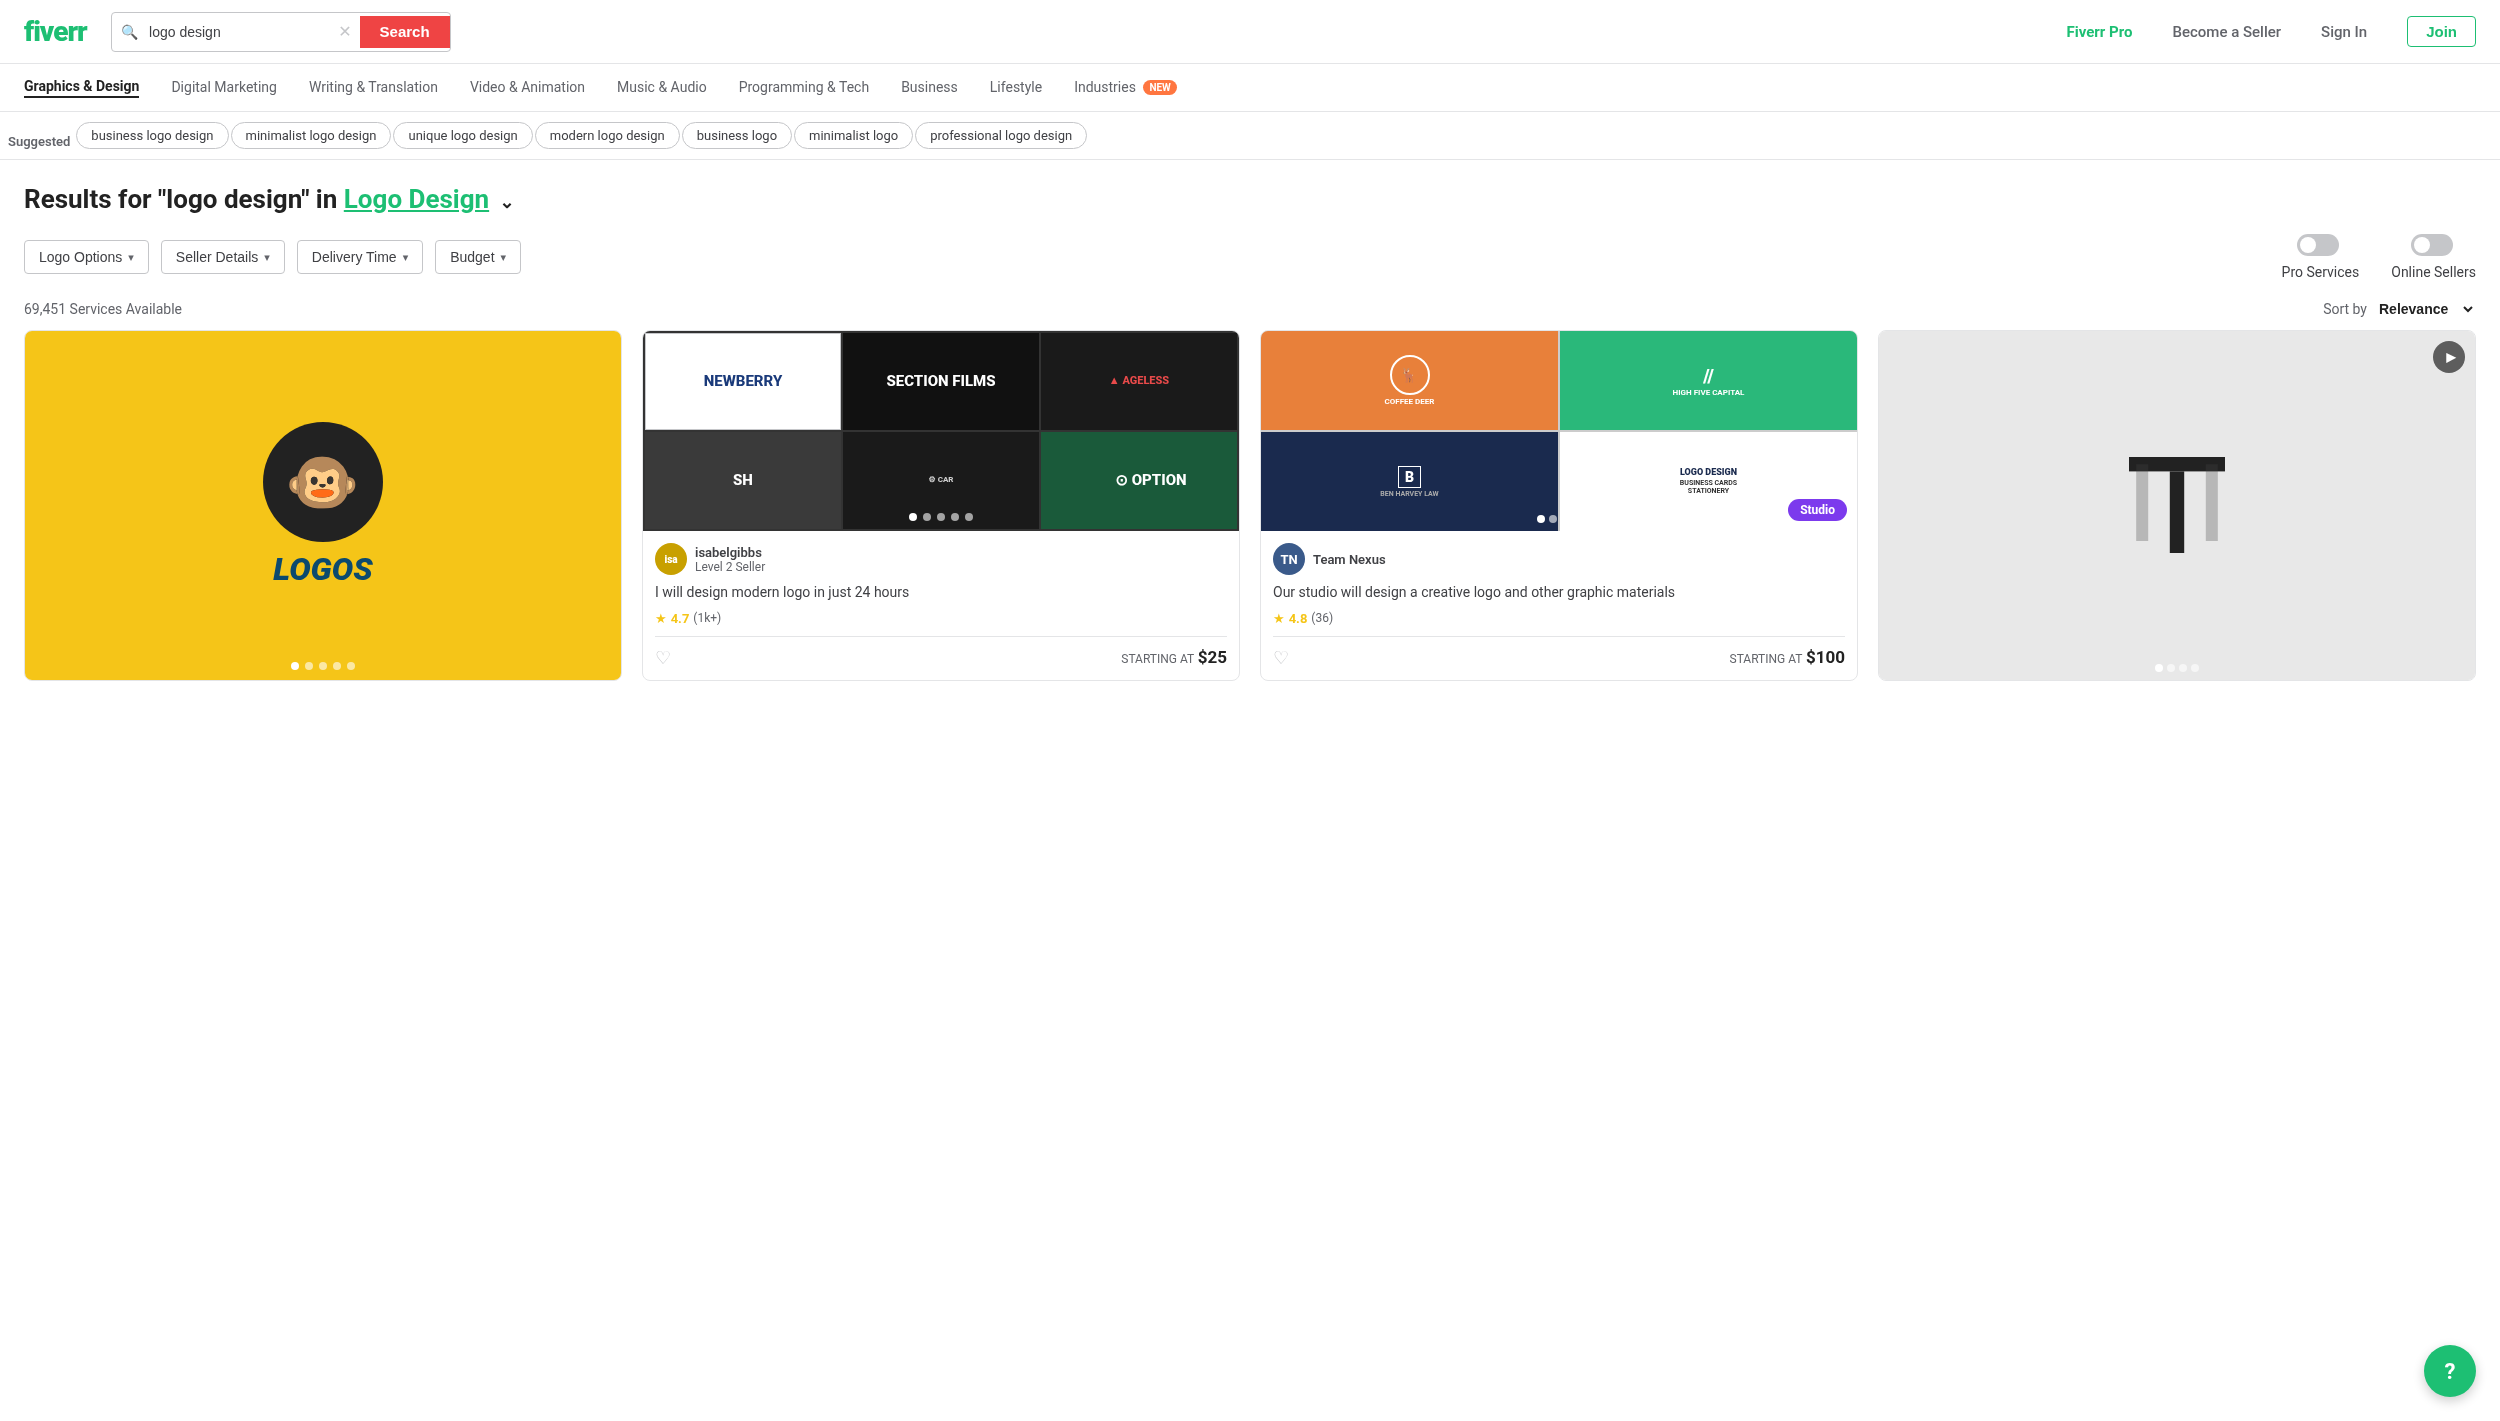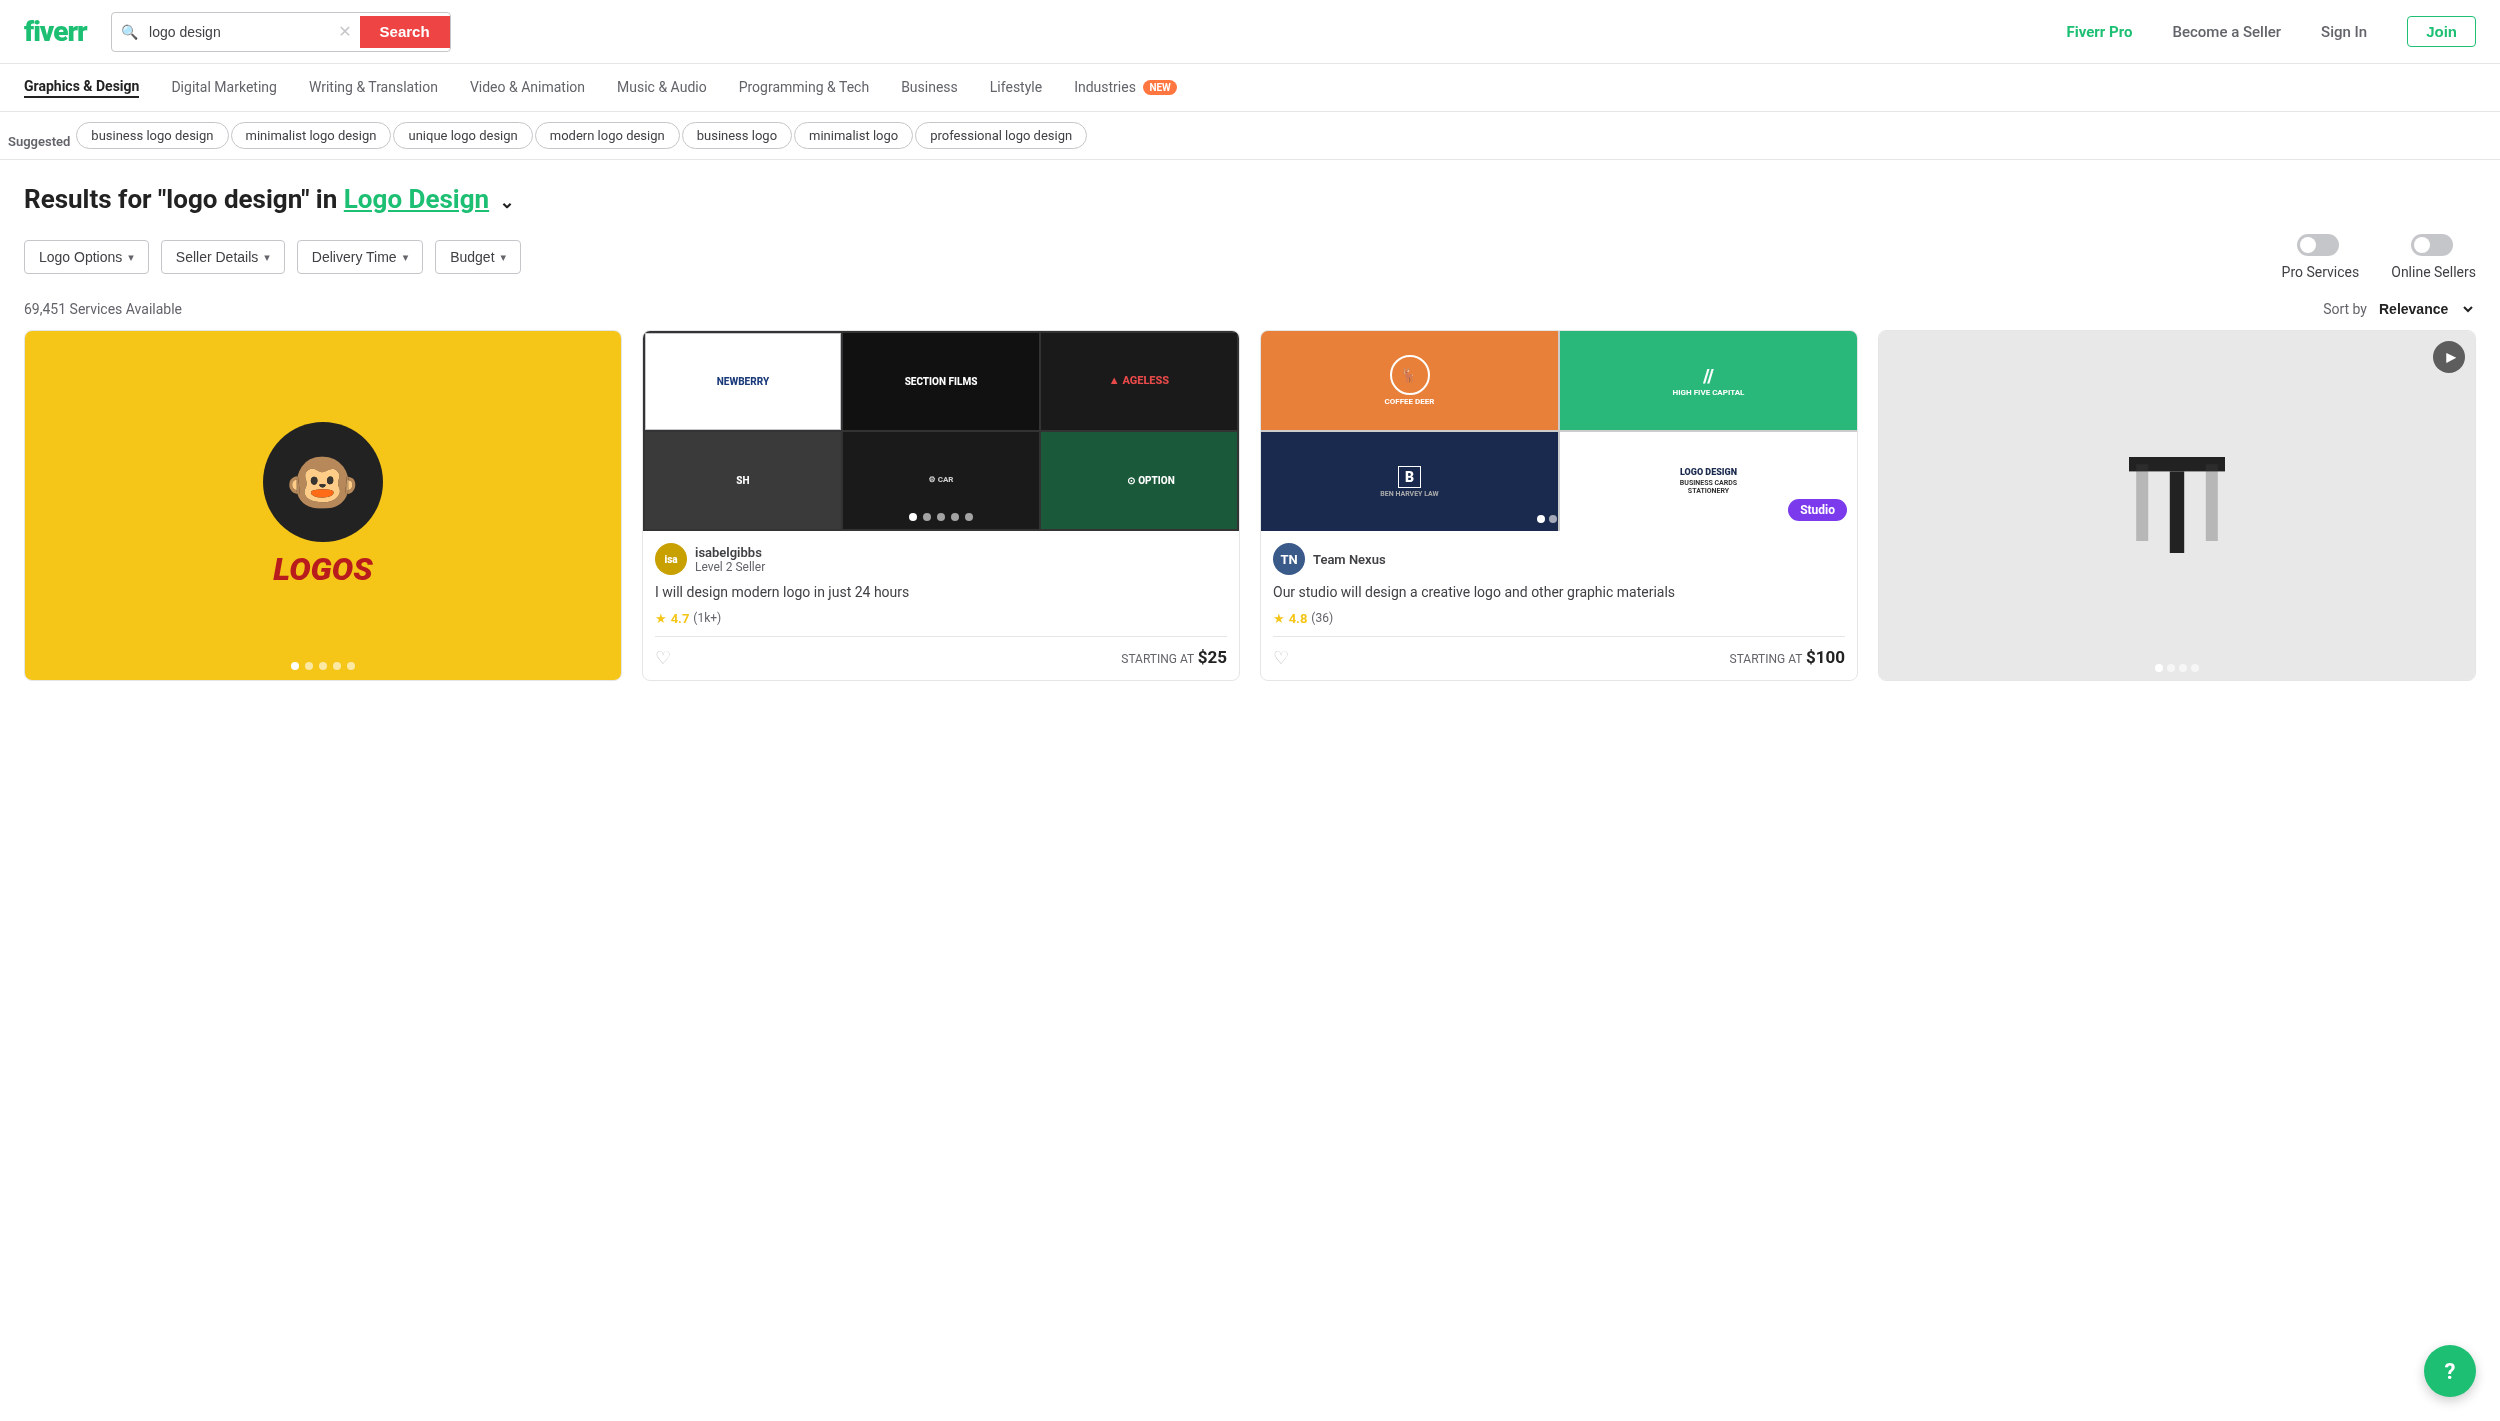--- a/index.html
+++ b/index.html
@@ -80,31 +80,31 @@
     .rating-count { font-size: 12px; color: #62646a; }
     .card-footer { display: flex; align-items: center; justify-content: space-between; border-top: 1px solid #e4e5e7; padding-top: 10px; }
     .heart-btn { color: #c5c6c9; font-size: 18px; cursor: pointer; }
     .starting-at { font-size: 12px; color: #62646a; }
     .price { font-size: 17px; font-weight: 700; color: #222; }
 
     
     .monkey-logo-area { width: 100%; height: 100%; background: #f5c518; display: flex; flex-direction: column; align-items: center; justify-content: center; }
     .monkey-circle { width: 120px; height: 120px; background: #222; border-radius: 50%; display: flex; align-items: center; justify-content: center; margin-bottom: 8px; }
     .monkey-emoji { font-size: 60px; }
-    .logos-text { font-size: 32px; font-weight: 900; color: #b91c1c; font-style: italic; }
+    .logos-text { font-size: 32px; font-weight: 900; color: #0c4a6e; font-style: italic; }
 
     .t-logo { font-size: 80px; font-weight: 900; color: #222; line-height: 1; letter-spacing: -4px; display: flex; align-items: center; justify-content: center; width: 100%; height: 100%; background: #e8e8e8; }
 
     
     .help-btn { position: fixed; bottom: 24px; right: 24px; width: 52px; height: 52px; background: #1dbf73; border-radius: 50%; display: flex; align-items: center; justify-content: center; color: #fff; font-size: 22px; font-weight: 700; cursor: pointer; box-shadow: 0 4px 12px rgba(0,0,0,0.2); z-index: 999; }
     .avatar-2 { background: #1a1a1a; }
     .avatar-3 { background: #3a5a8a; }
 
     .logo-grid-inner { display: grid; grid-template-columns: 1fr 1fr 1fr; grid-template-rows: 1fr 1fr; width: 100%; height: 100%; gap: 2px; background: #fff; padding: 2px; }
-    .lgi { display: flex; align-items: center; justify-content: center; font-size: 10px; font-weight: 800; text-align: center; padding: 4px; line-height: 1.1; }
+    .lgi { display: flex; align-items: center; justify-content: center; font-size: 15px; font-weight: 800; text-align: center; padding: 4px; line-height: 1.1; }
     .lgi-1 { background: #fff; color: #1a3a7a; border: 1px solid #c5c6c9; }
     .lgi-2 { background: #111; color: #fff; }
     .lgi-3 { background: #1a1a1a; color: #fff; }
     .lgi-4 { background: #1a1a1a; color: #ccc; font-size: 8px; }
     .lgi-5 { background: #444; color: #fff; }
     .lgi-6 { background: #1a3a7a; color: #fff; padding-left: 28px; }
 
     .logo-4-grid { display: grid; grid-template-columns: 1fr 1fr; grid-template-rows: 1fr 1fr; width: 100%; height: 100%; gap: 2px; background: #ccc; }
     .lg4 { display: flex; align-items: center; justify-content: center; font-size: 9px; font-weight: 700; text-align: center; }
     .lg4-orange { background: #e8803a; color: #fff; }

